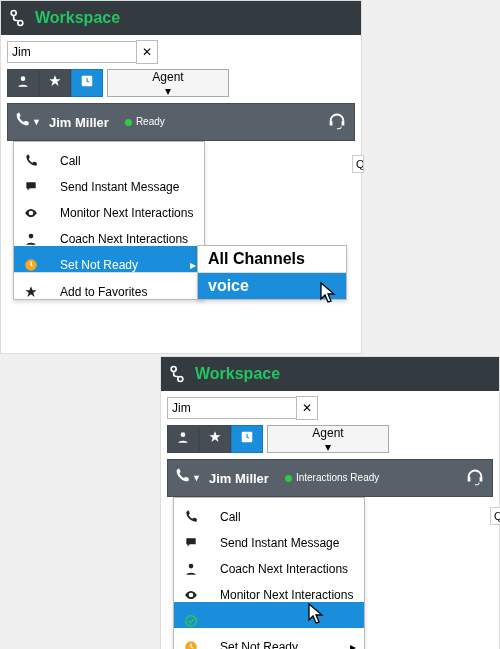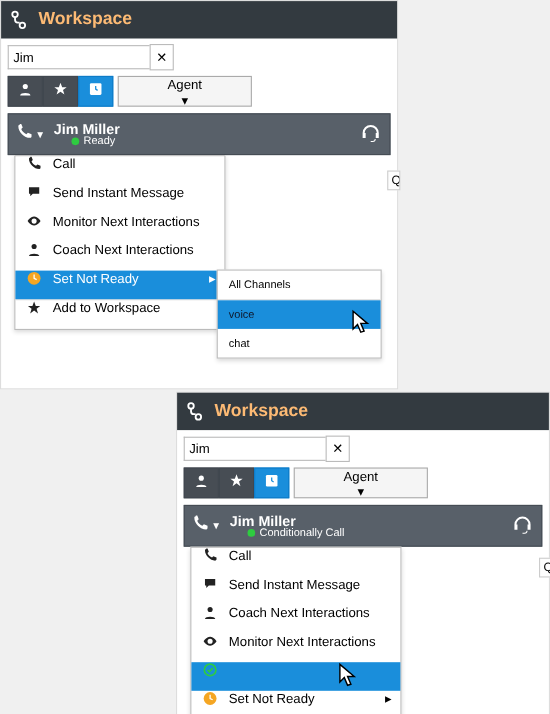--- a/index.html
+++ b/index.html
@@ -12,21 +12,21 @@
   .screenshot {
     position: relative;
     background: #fff;
     border: 1px solid #ddd;
   }
   .shot1 { width: 360px; }
   .shot2 { width: 338px; margin-left: 160px; margin-top: 2px; }
 
   .title-bar {
     background: #333a40;
-    color: #fdba74;
+    color: #22c55e;
     display: flex;
     align-items: center;
     height: 34px;
     padding: 0 6px;
   }
   .title-bar .logo {
     margin-right: 8px;
     display: flex;
     align-items: center;
   }
@@ -100,21 +100,21 @@
     margin: 0 6px;
   }
   .agent-header .phone-wrap {
     display: flex;
     align-items: center;
     gap: 2px;
     margin-right: 8px;
   }
   .agent-header .name-stack {
     display:flex;
-    flex-direction:column;
+    flex-direction:row;
     line-height: 1.0;
     font-size: 13px;
   }
   .agent-header .name-stack .status {
     font-size: 10px;
     display:flex;
     align-items:center;
     gap:4px;
     margin-left:16px;
   }
@@ -128,25 +128,25 @@
   }
 
   .dropdown {
     margin: 0 6px 6px 6px;
     background: #fff;
     border: 1px solid #bbb;
     box-shadow: 0 2px 4px rgba(0,0,0,.15);
   }
   .dd-item {
     display: flex;
-    align-items: flex-start;
+    align-items: flex-end;
     height: 26px;
     padding: 0 8px;
     font-size: 12px;
-    gap: 8px;
+    gap: 20px;
     position: relative;
   }
   .dd-item.sel {
     background: #1a8edb;
     color: #fff;
   }
   .dd-sep {
     height: 1px;
     background: #ddd;
   }
@@ -164,25 +164,26 @@
     background: #fff;
     border: 1px solid #bbb;
     box-shadow: 0 2px 4px rgba(0,0,0,.15);
     z-index: 10;
   }
   .sub-item {
     height: 26px;
     display: flex;
     align-items: center;
     padding: 0 24px 0 10px;
-    font-size: 10px;
+    font-size: 16px;
+    font-weight: bold;
   }
   .sub-item.sel {
     background: #1a8edb;
-    color: #0f172a;
+    color: #ffffff;
   }
 
   .cursor {
     position: absolute;
     z-index: 20;
     pointer-events: none;
   }
 
   .side-q {
     position: absolute;
@@ -320,34 +321,31 @@
       <span>Set Not Ready</span>
       <span class="submenu-chevron">▸</span>
     </div>
     <div class="dd-sep"></div>
     <div class="dd-item">
       <span class="icon-box">
         <svg width="14" height="14" viewBox="0 0 24 24" fill="#222">
             <path d="M12 2l2.6 7h7l-5.7 4.3 2.2 7.2L12 16l-6.1 4.5 2.2-7.2L2.4 9h7z"></path>
           </svg>
       </span>
-      <span>Add to Workspace</span>
+      <span>Add to Favorites</span>
     </div>
   </div>
 
   <div class="submenu" style="left:196px; top:244px; width:148px;">
     <div class="sub-item">
       <span>All Channels</span>
     </div>
     <div class="dd-sep"></div>
     <div class="sub-item sel">
       <span>voice</span>
-    </div>
-    <div class="sub-item">
-      <span>chat</span>
     </div>
   </div>
 
   <span class="cursor" style="left:318px; top:280px;">
     <svg width="20" height="24" viewBox="0 0 20 24">
         <path d="M2 2 L2 18 L6 14 L9 21 L12 20 L9 13 L15 13 Z" fill="#fff" stroke="#000" stroke-width="1.3"></path>
       </svg>
   </span>
 </div>
 
@@ -406,21 +404,21 @@
         <svg width="16" height="16" viewBox="0 0 24 24" fill="#fff">
             <path d="M6 2c-2 0-2 2-2 2 0 8 8 16 16 16 0 0 2 0 2-2v-3l-5-2-2 2c-3-1-6-4-7-7l2-2-2-5H6z"></path>
           </svg>
       </span>
       <span style="font-size:9px;">▼</span>
     </div>
     <div class="name-stack">
       <span style="font-weight:600;">Jim Miller</span>
       <span class="status">
         <span class="status-dot"></span>
-        <span>Conditionally Call</span>
+        <span>Interactions Ready</span>
       </span>
     </div>
     <span class="headset">
       <svg width="22" height="22" viewBox="0 0 24 24" fill="#fff">
           <path d="M4 13a8 8 0 0 1 16 0v5h-3v-5h1a6 6 0 0 0-12 0h1v5H4z"></path>
           <path d="M17 19a3 3 0 0 1-3 3h-2v-1h2a2 2 0 0 0 2-2z"></path>
         </svg>
     </span>
   </div>
 

